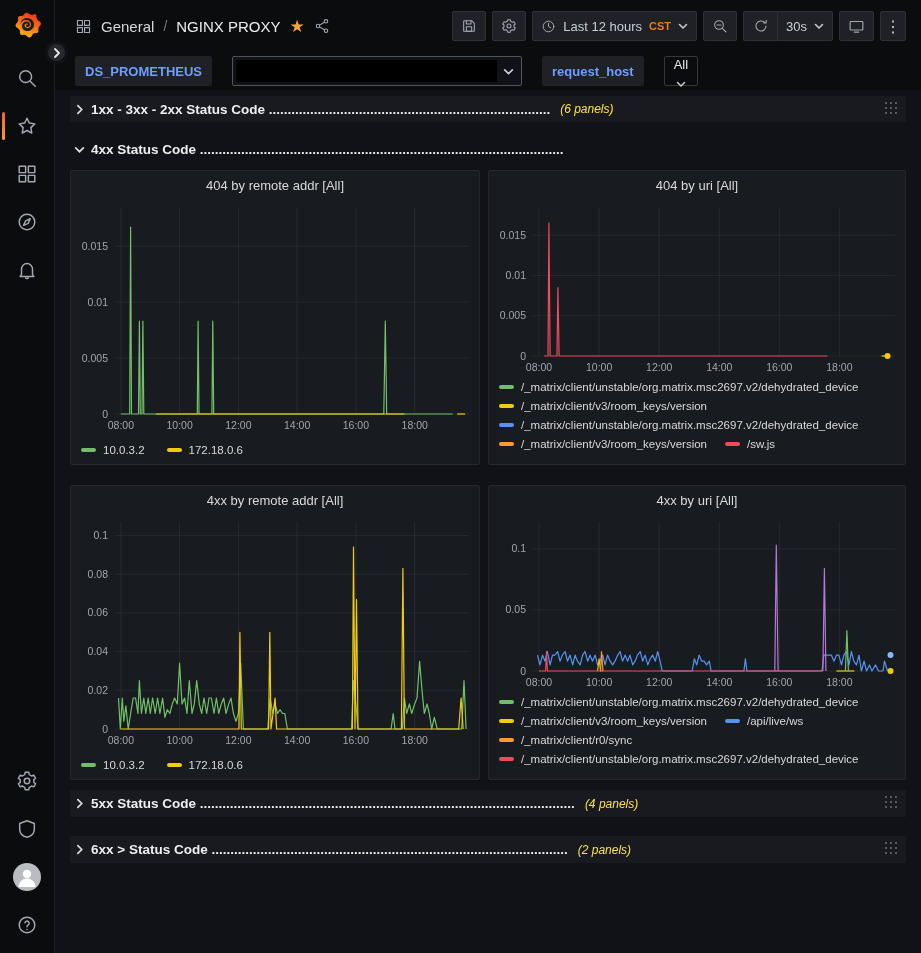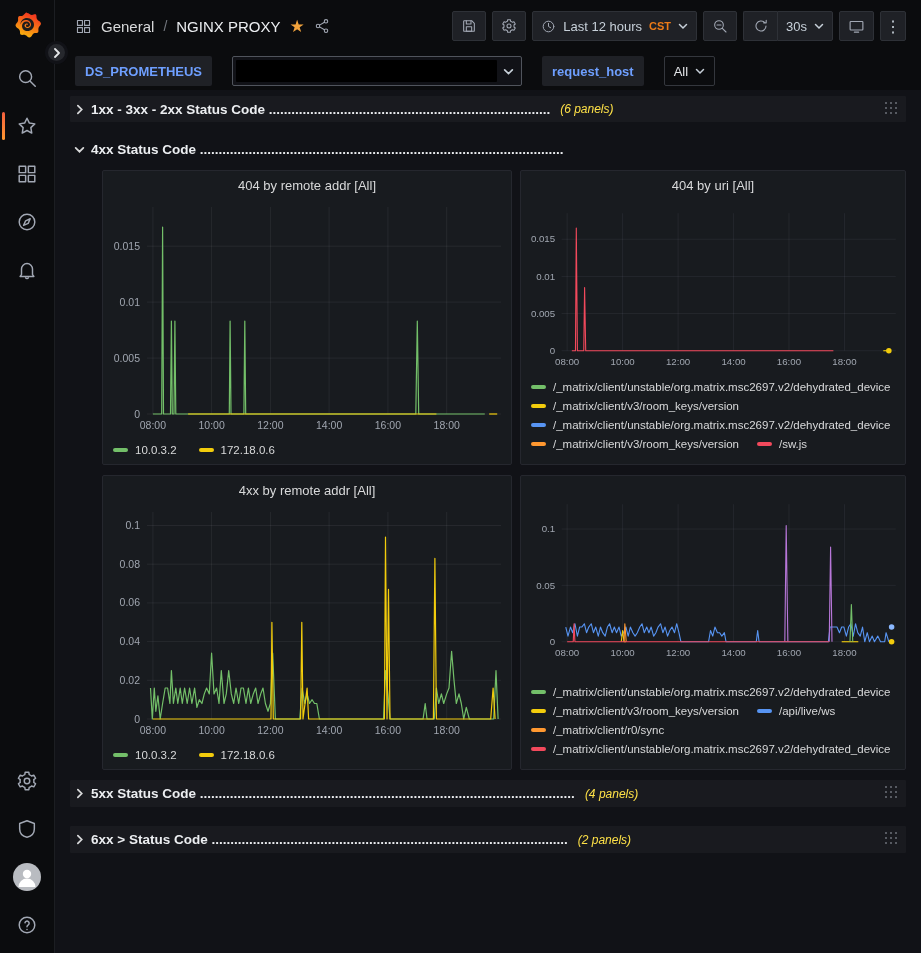--- a/index.html
+++ b/index.html
@@ -41,33 +41,33 @@
 
   
   .submenu { position:absolute; left:55px; top:52px; width:866px; height:38px; background:#0b0c0e;
     display:flex; align-items:center; gap:20px; padding:0 15px 0 20px; }
   .var-label { height:30px; display:flex; align-items:center; padding:0 10px; background:#1f2126;
     color:#6e9fff; font-size:13px; font-weight:bold; border-radius:2px; cursor:pointer; }
   .var-select { height:30px; width:290px; border:1px solid #50545c; border-radius:2px; background:#111217;
     display:flex; align-items:center; padding:3px 7px 3px 3px; gap:6px; cursor:pointer; }
   .redacted { flex:1; height:22px; background:#000; border-radius:1px; }
   .var-select-sm { height:30px; border:1px solid #34373d; border-radius:2px; background:transparent;
-    display:flex; align-items:center; gap:7px; padding:0 9px; font-size:13px; color:#e3e5e8; cursor:pointer; }
+    display:flex; align-items:center; gap:7px; padding:0 9px; font-size:13px; color:#e3e5e8; cursor:pointer;flex-direction:column; }
 
   
   .dash { position:absolute; left:55px; top:90px; width:866px; height:863px; background:#111217; padding:6px 15px 0 15px; }
   .drow { display:flex; align-items:center; height:26px; padding:0 6px 0 4px; cursor:pointer; }
   .drow.banded { background:rgba(204,204,220,0.045); border-radius:1px; }
   .drow .chev { margin-right:6px; display:flex; }
   .row-title { font-size:13.5px; font-weight:bold; color:#eceef1; white-space:nowrap; overflow:hidden; }
   .row-count { margin-left:10px; font-size:12px; font-style:italic; color:#fde047; white-space:nowrap; }
   .drag-dots { margin-left:auto; display:grid; grid-template-columns:repeat(3,5px); grid-auto-rows:5px; cursor:grab; }
   .drag-dots i { width:2px; height:2px; border-radius:50%; background:#6c717a; }
 
-  .panel-grid { display:grid; grid-template-columns:410px 1fr; gap:10px 8px; margin-top:8px;margin-left:32px; }
+  .panel-grid { display:grid; grid-template-columns:410px 1fr; gap:20px 8px; margin-top:8px; }
   .panel { height:295px; background:#181b1f; border:1px solid #25272e; border-radius:2px;
     display:flex; flex-direction:column; overflow:hidden; }
   .panel-title { height:28px; display:flex; align-items:center; justify-content:center;
     font-size:13px; font-weight:500; color:#d8d9da; cursor:pointer; }
   .chart-area { flex:1; min-height:0; }
   .chart-area svg { display:block; width:100%; height:100%; }
   .grid-line { stroke:rgba(204,204,220,0.08); stroke-width:1; }
   .ytick { fill:#a0a6b0; font-size:10.5px; text-anchor:end; font-family:"Liberation Sans",sans-serif; }
   .xtick { fill:#a0a6b0; font-size:10.5px; text-anchor:middle; font-family:"Liberation Sans",sans-serif; }
 
@@ -443,20 +443,21 @@
             <span class="legend-label">10.0.3.2</span>
           </div>
           <div class="legend-item">
             <span class="swatch" style="background: rgb(242, 204, 12);"></span>
             <span class="legend-label">172.18.0.6</span>
           </div>
         </div>
     </div>
 
     <div class="panel">
+      <div class="panel-title">4xx by uri [All]</div>
       <div class="chart-area">
           <svg viewBox="0 0 416 177">
             <line class="grid-line" x1="50.0" x2="50.0" y1="8" y2="157"></line>
             <text class="xtick" x="50.0" y="172">08:00</text>
             <line class="grid-line" x1="110.1" x2="110.1" y1="8" y2="157"></line>
             <text class="xtick" x="110.1" y="172">10:00</text>
             <line class="grid-line" x1="170.2" x2="170.2" y1="8" y2="157"></line>
             <text class="xtick" x="170.2" y="172">12:00</text>
             <line class="grid-line" x1="230.3" x2="230.3" y1="8" y2="157"></line>
             <text class="xtick" x="230.3" y="172">14:00</text>

